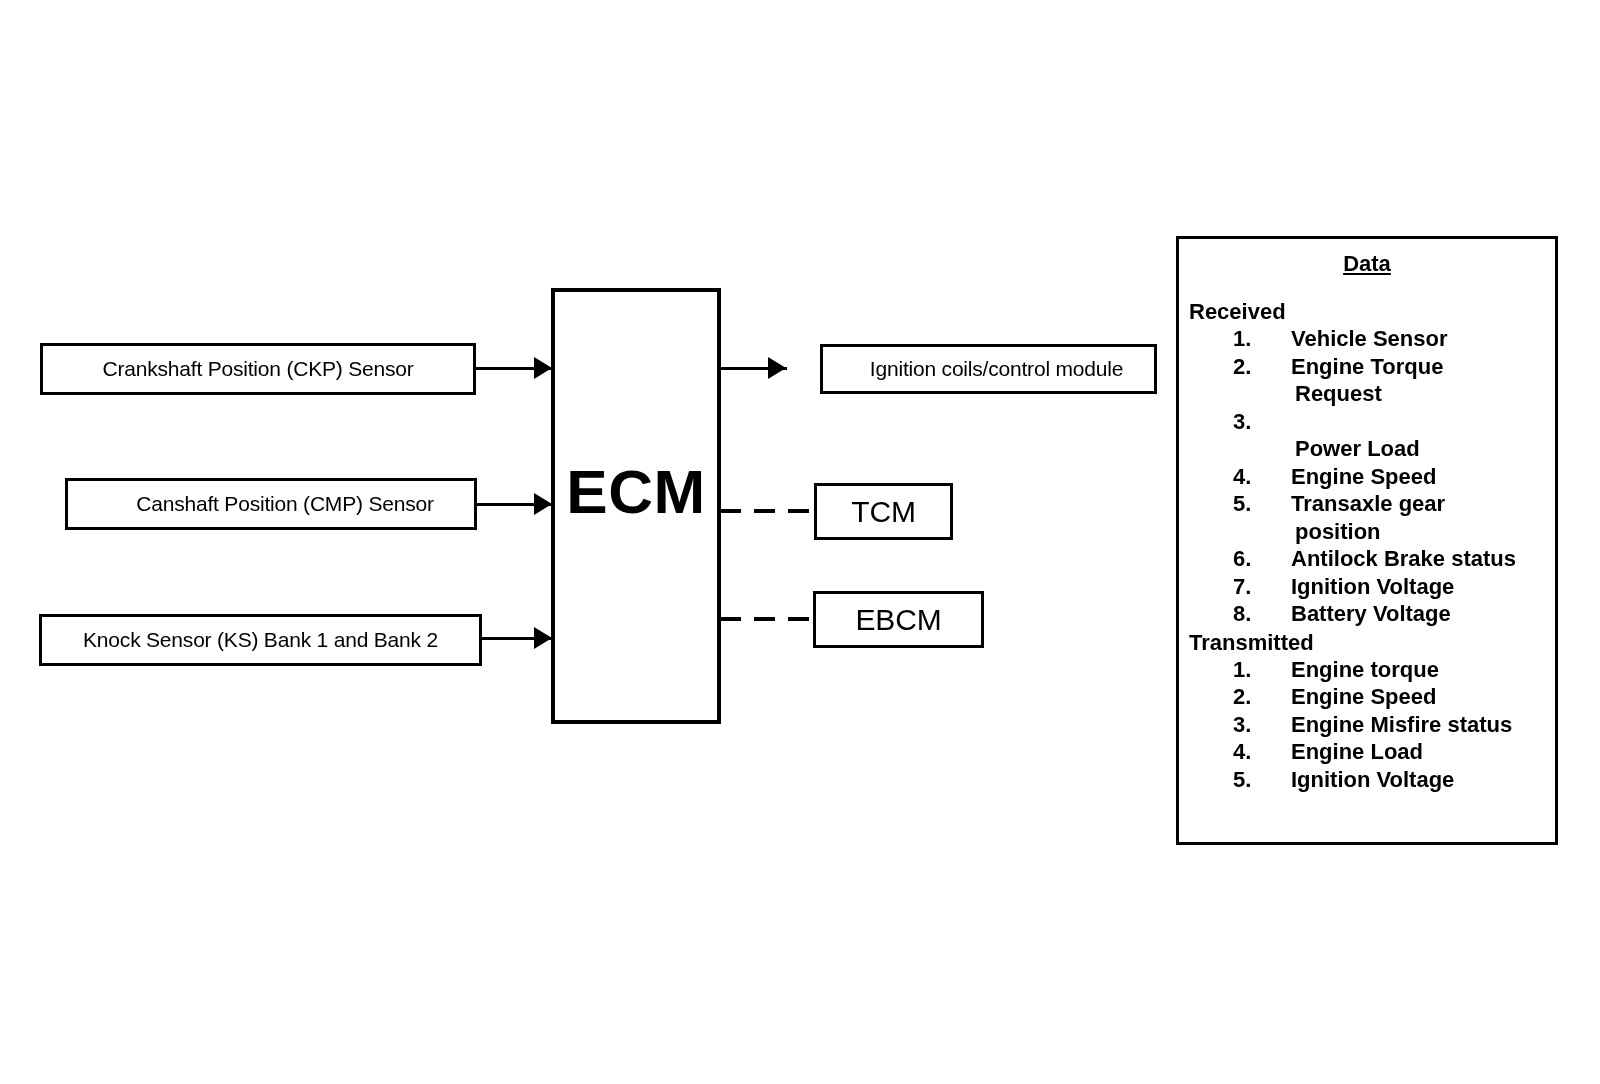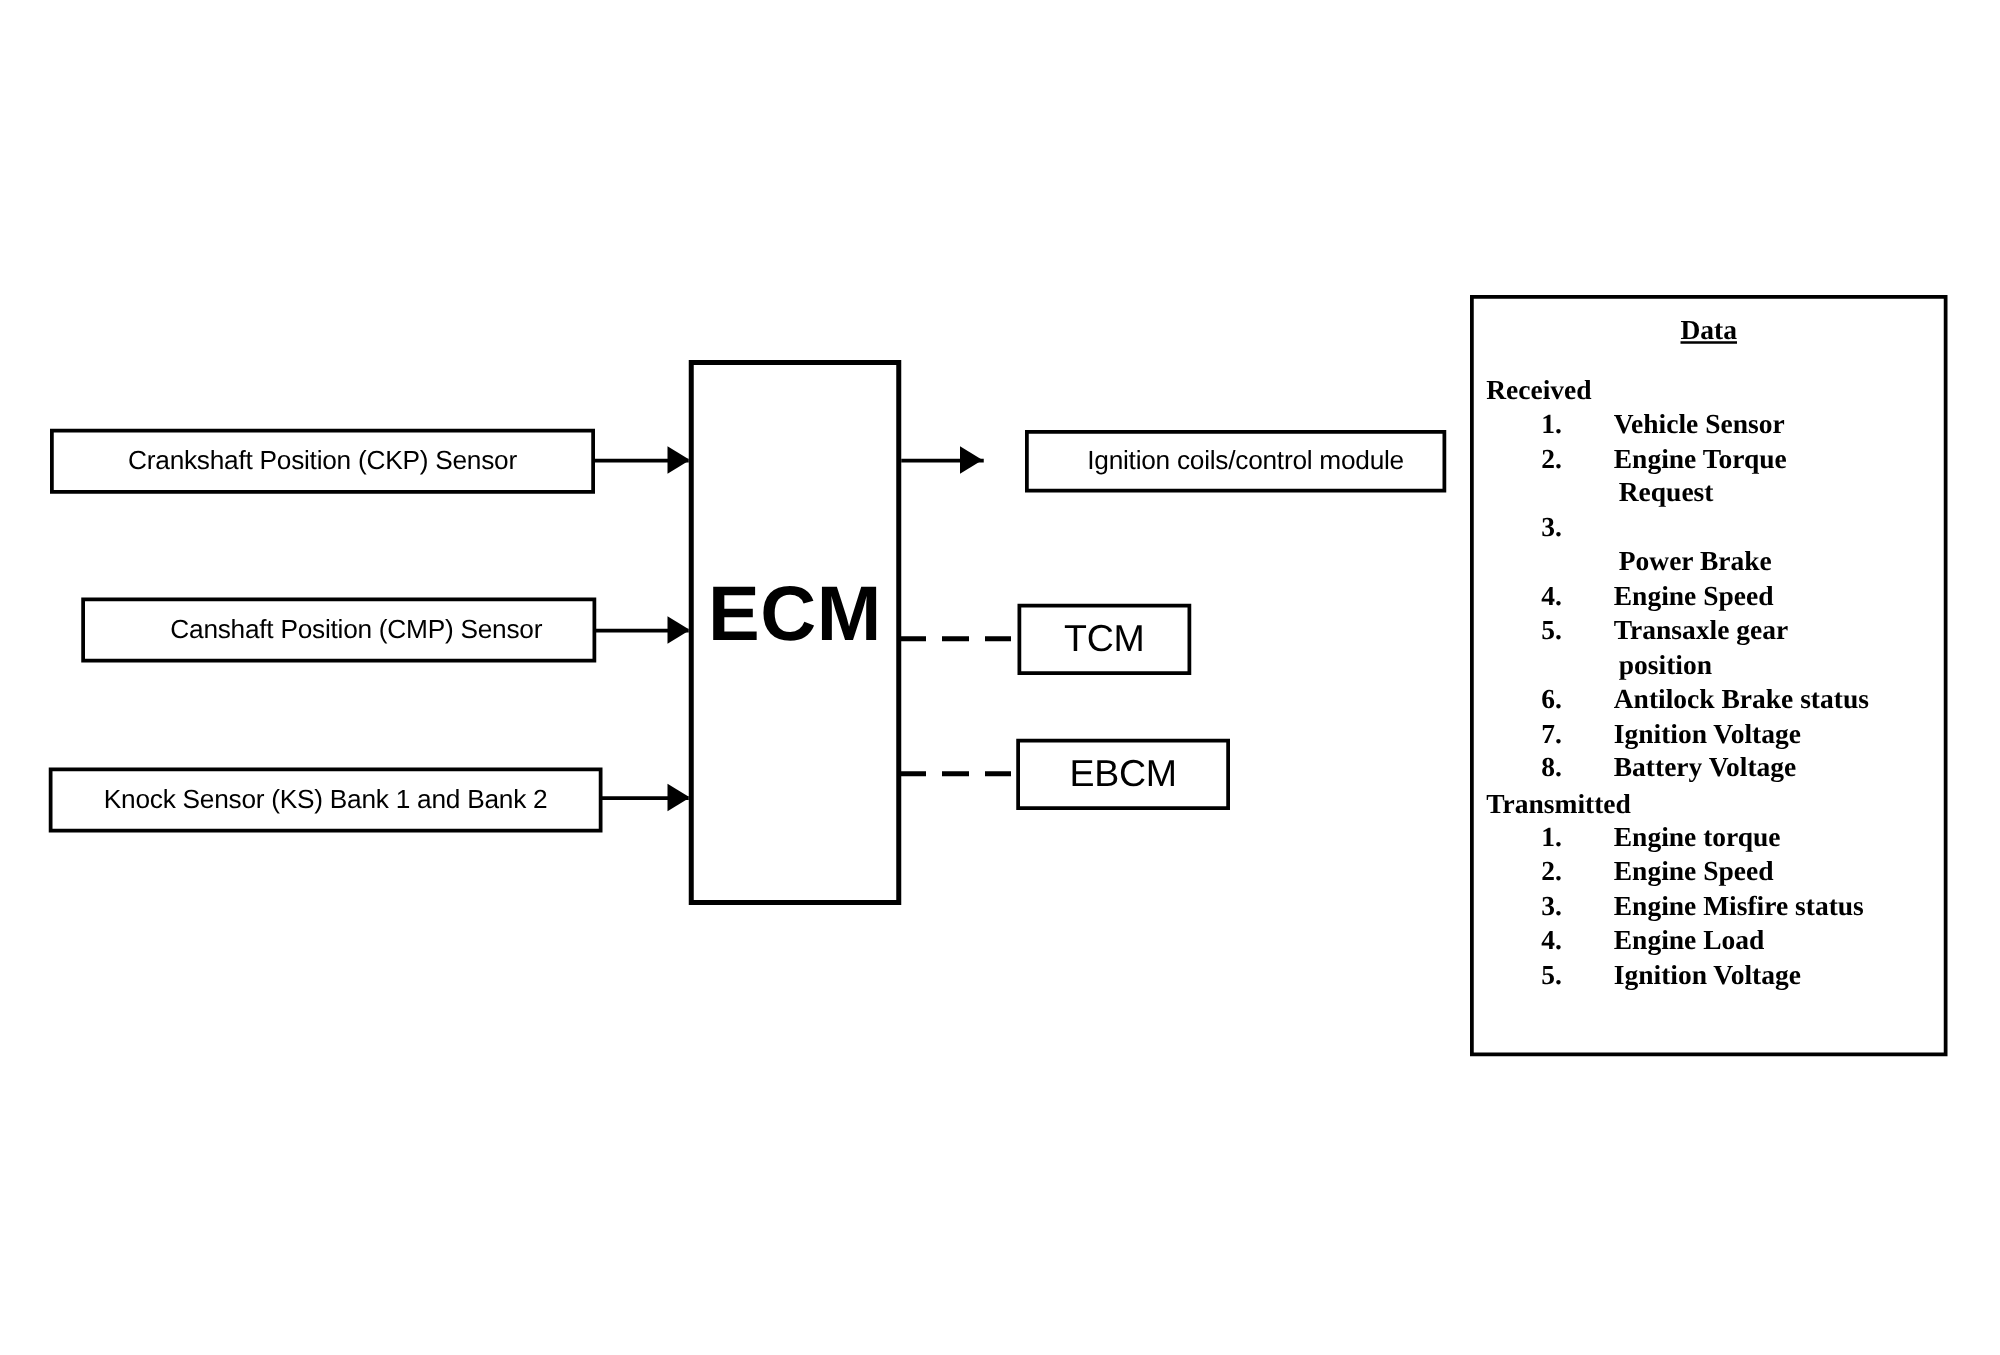--- a/index.html
+++ b/index.html
@@ -93,21 +93,20 @@
   #dash-ebcm { left: 720px; top: 617px; width: 95px; }
 
   
   #data-box {
     position: absolute;
     left: 1176px; top: 236px;
     width: 382px; height: 609px;
     box-sizing: border-box;
     border: 3px solid #000000;
     background: #ffffff;
-    font-family: Liberation Serif, serif;
   }
   #data-title {
     text-align: center;
     font-size: 22px;
     font-weight: bold;
     text-decoration: underline;
     margin-top: 12px;
   }
   .group-head {
     font-size: 22px;
@@ -187,21 +186,21 @@
         <span class="item-text">Vehicle Sensor</span>
       </div>
       <div class="item-row">
         <span class="item-num">2.</span>
         <span class="item-text">Engine Torque</span>
       </div>
       <div class="item-cont">Request</div>
       <div class="item-row">
         <span class="item-num">3.</span>
       </div>
-      <div class="item-cont">Power Brake</div>
+      <div class="item-cont">Power Load</div>
       <div class="item-row">
         <span class="item-num">4.</span>
         <span class="item-text">Engine Speed</span>
       </div>
       <div class="item-row">
         <span class="item-num">5.</span>
         <span class="item-text">Transaxle gear</span>
       </div>
       <div class="item-cont">position</div>
       <div class="item-row">

